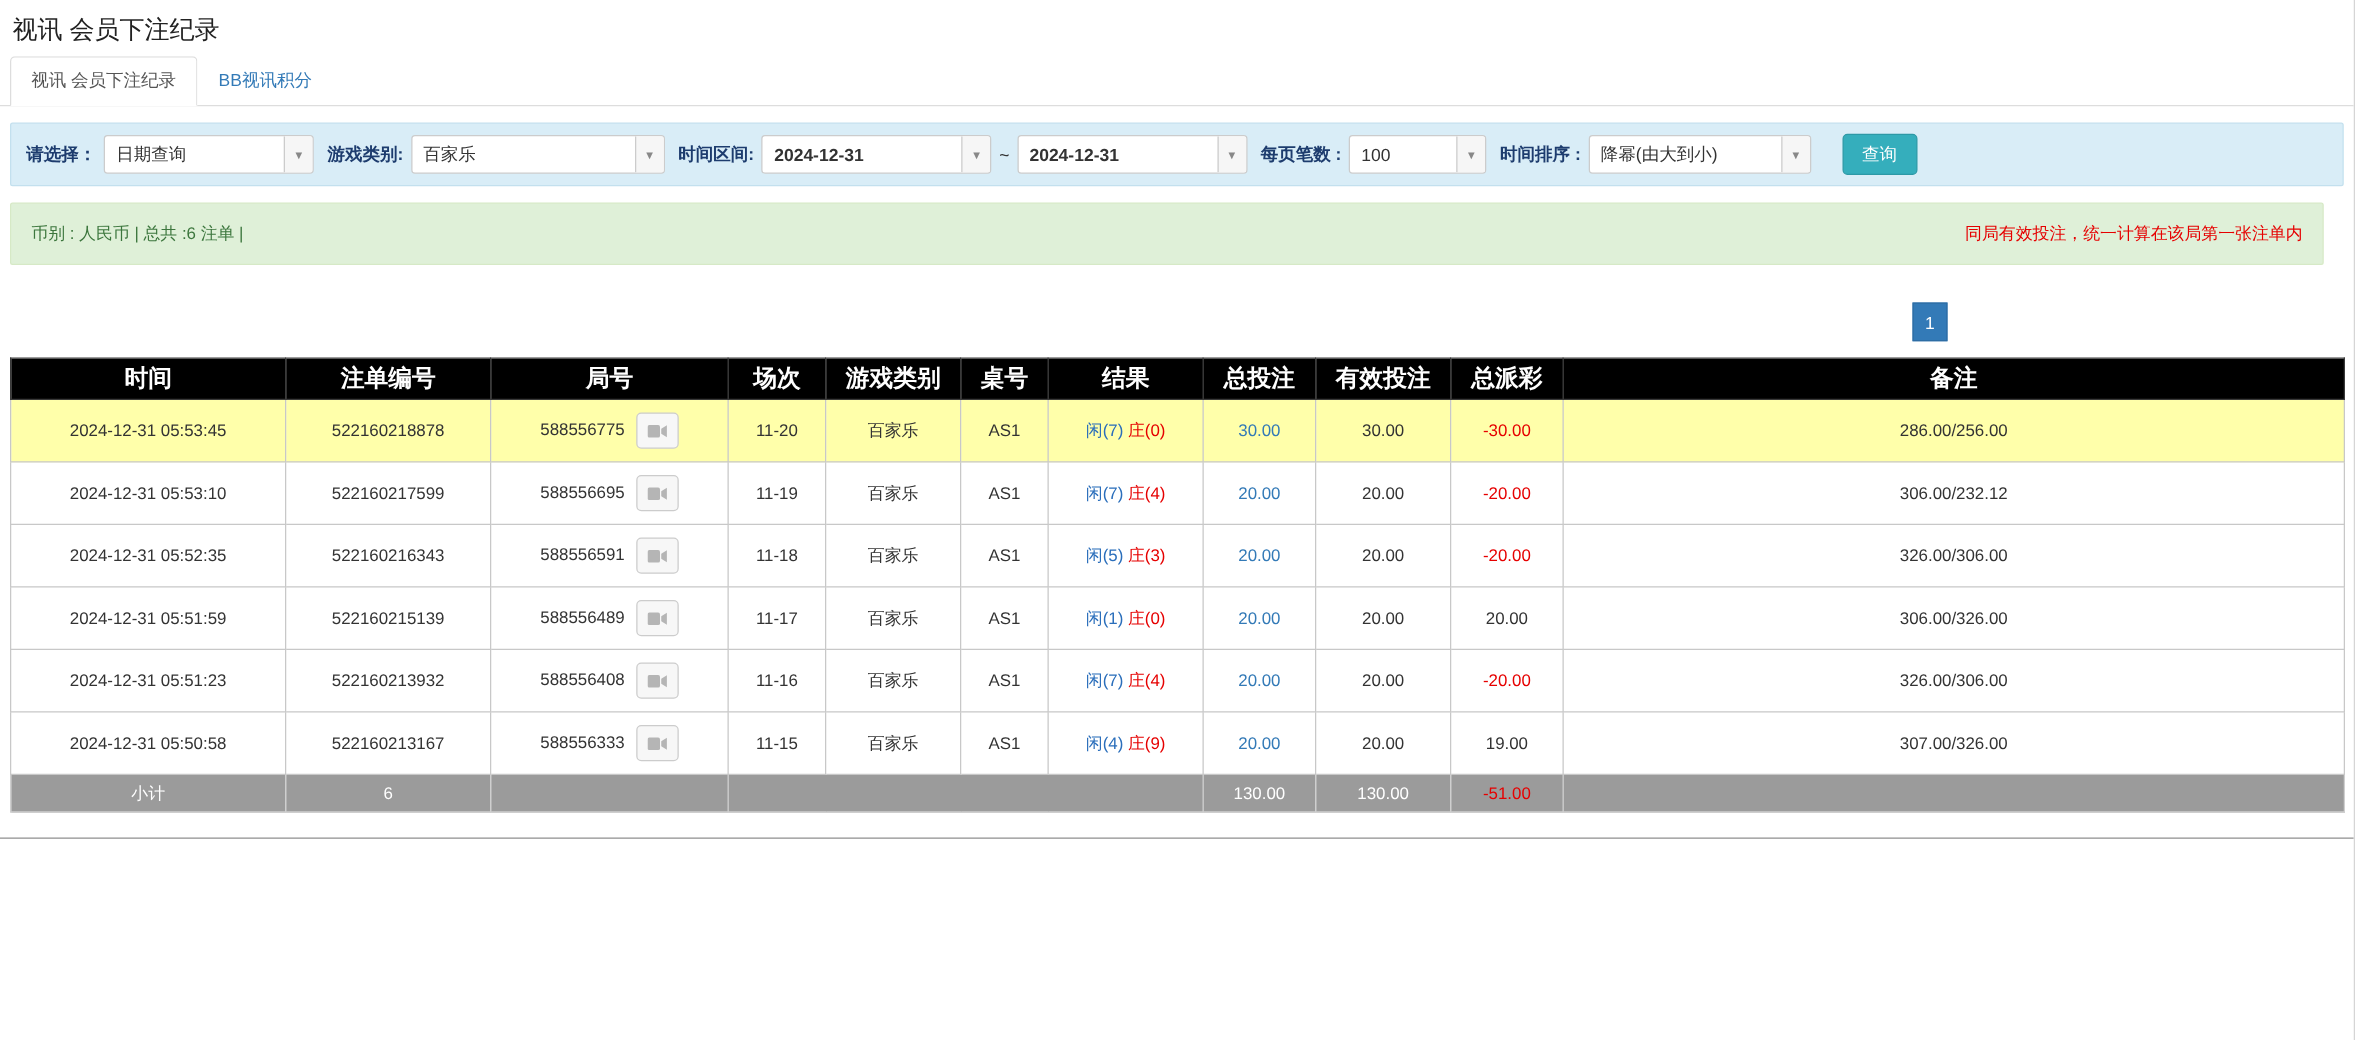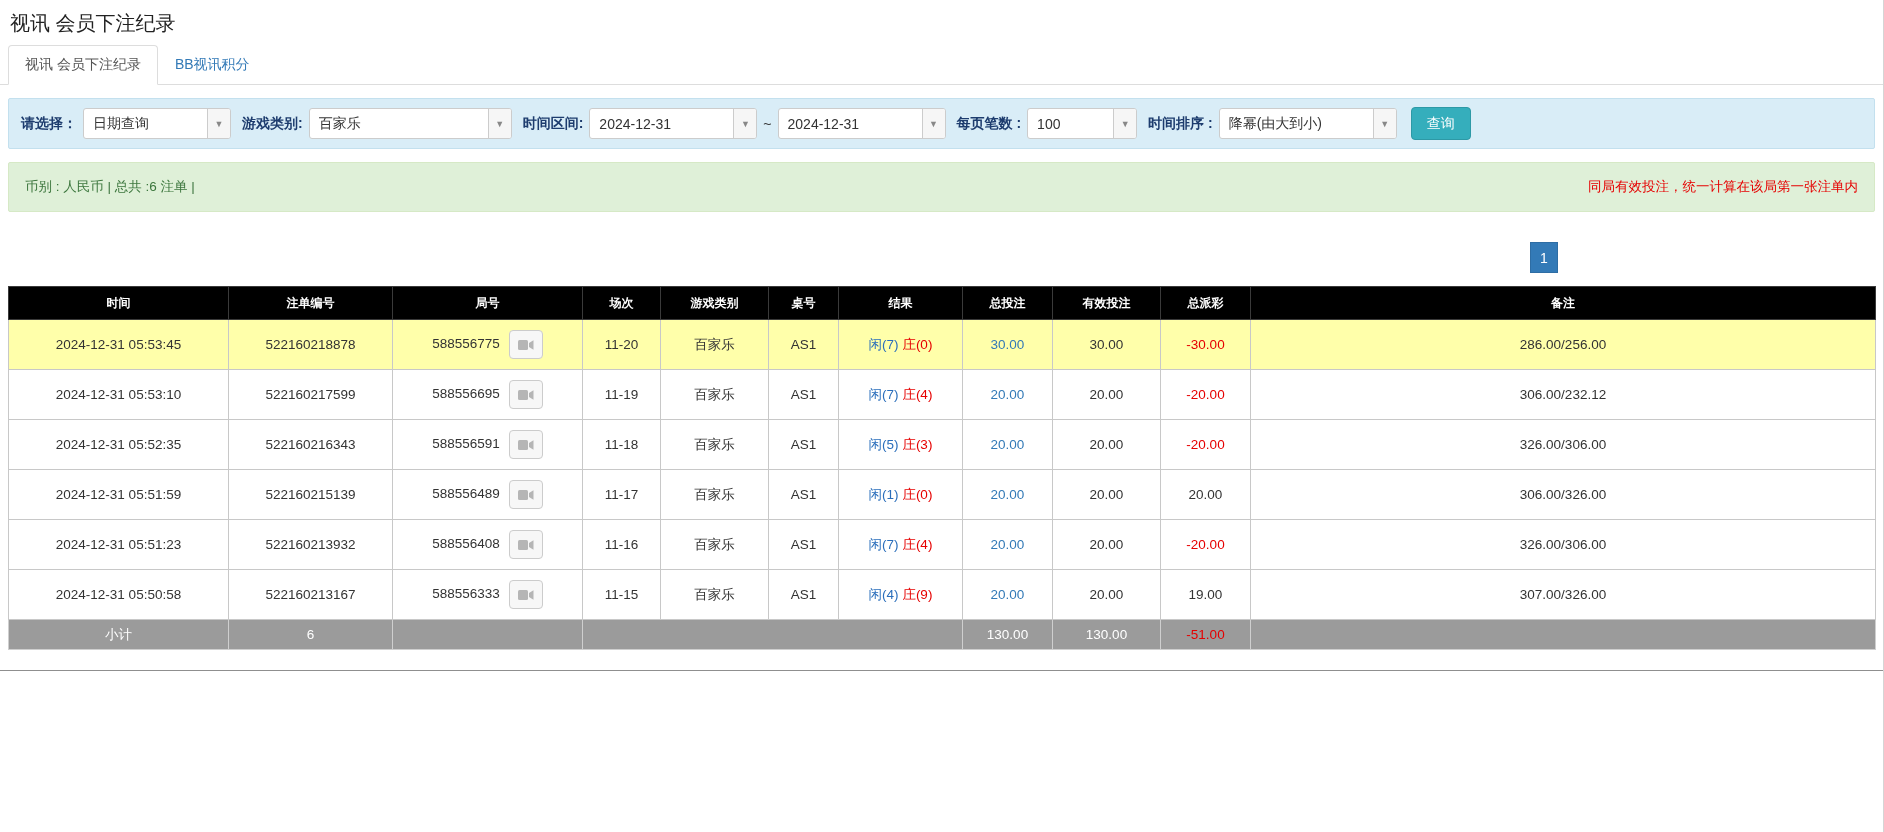--- a/index.html
+++ b/index.html
@@ -36,51 +36,51 @@
     padding:8px 12px;display:flex;align-items:center;gap:11px;border-radius:2px;
   }
   .fgroup{display:flex;align-items:center;gap:6px;}
   .flabel{font-weight:bold;color:#1d3c6e;font-size:14px;white-space:nowrap;}
   .combo{
     display:inline-flex;align-items:stretch;background:#fff;border:1px solid #ccc;
     border-radius:3px;height:31px;overflow:hidden;cursor:pointer;
   }
   .combo-value{padding:0 9px;display:flex;align-items:center;font-size:14px;color:#333;flex:1;white-space:nowrap;overflow:hidden;}
   .combo-caret{width:23px;border-left:1px solid #ccc;background:#f6f6f6;color:#888;font-size:9px;display:flex;align-items:center;justify-content:center;flex:none;}
-  .w-query{width:148px;}
+  .w-query{width:168px;}
   .w-game{width:203px;}
-  .w-date{width:168px;}
+  .w-date{width:184px;font-weight:bold;}
   .w-size{width:110px;}
   .w-sort{width:178px;text-align:right;}
   .tilde{color:#333;font-size:14px;}
   .search-btn{
     background:var(--button-teal,#35aebc);color:#fff;border:1px solid #2d99a6;border-radius:4px;
-    height:33px;padding:0 15px;font-size:14px;margin-left:3px;cursor:pointer;
+    height:33px;padding:0 15px;font-size:14px;margin-left:14px;cursor:pointer;
     font-family:inherit;
     text-align:right;
   }
   
   .info-bar{
-    margin:13px 8px 0 8px;background:var(--info-bg,#dff0d8);border:1px solid #d6e9c6;
+    margin:13px 24px 0 8px;background:var(--info-bg,#dff0d8);border:1px solid #d6e9c6;
     padding:15px 16px;display:flex;justify-content:space-between;align-items:center;
     border-radius:2px;font-size:13.5px;gap:11px;
   }
   .info-left{color:#3c763d;}
   .info-right{color:var(--negative-red,#e60000);}
   
   .pager-row{display:flex;justify-content:flex-end;margin:30px 8px 13px 8px;padding-right:317px;}
   .page-btn{
     background:var(--accent-blue,#337ab7);border:1px solid #2e6da4;color:#fff;
     min-width:28px;height:31px;display:flex;align-items:center;justify-content:center;
     font-size:14px;cursor:pointer;
   }
   
   table{border-collapse:collapse;table-layout:fixed;width:1868px;margin:0 8px;}
   th{
-    background:var(--header-black,#000);color:#fff;font-weight:bold;font-size:12px;
+    background:var(--header-black,#000);color:#fff;font-weight:bold;font-size:19px;
     height:33px;border:1px solid #3a3a3a;padding:0 4px;
   }
   td{
     border:1px solid #c8c8c8;text-align:center;font-size:13.5px;height:50px;
     color:#333;background:#fff;padding:0 4px;vertical-align:middle;
   }
   tr.highlight td{background:var(--highlight-yellow,#ffffaa);}
   .foot-row td{background:var(--footer-gray,#9b9b9b);color:#fff;height:30px;border:1px solid #cfcfcf;}
   .blue{color:var(--accent-blue,#337ab7);cursor:pointer;}
   .neg{color:var(--negative-red,#e60000) !important;}

